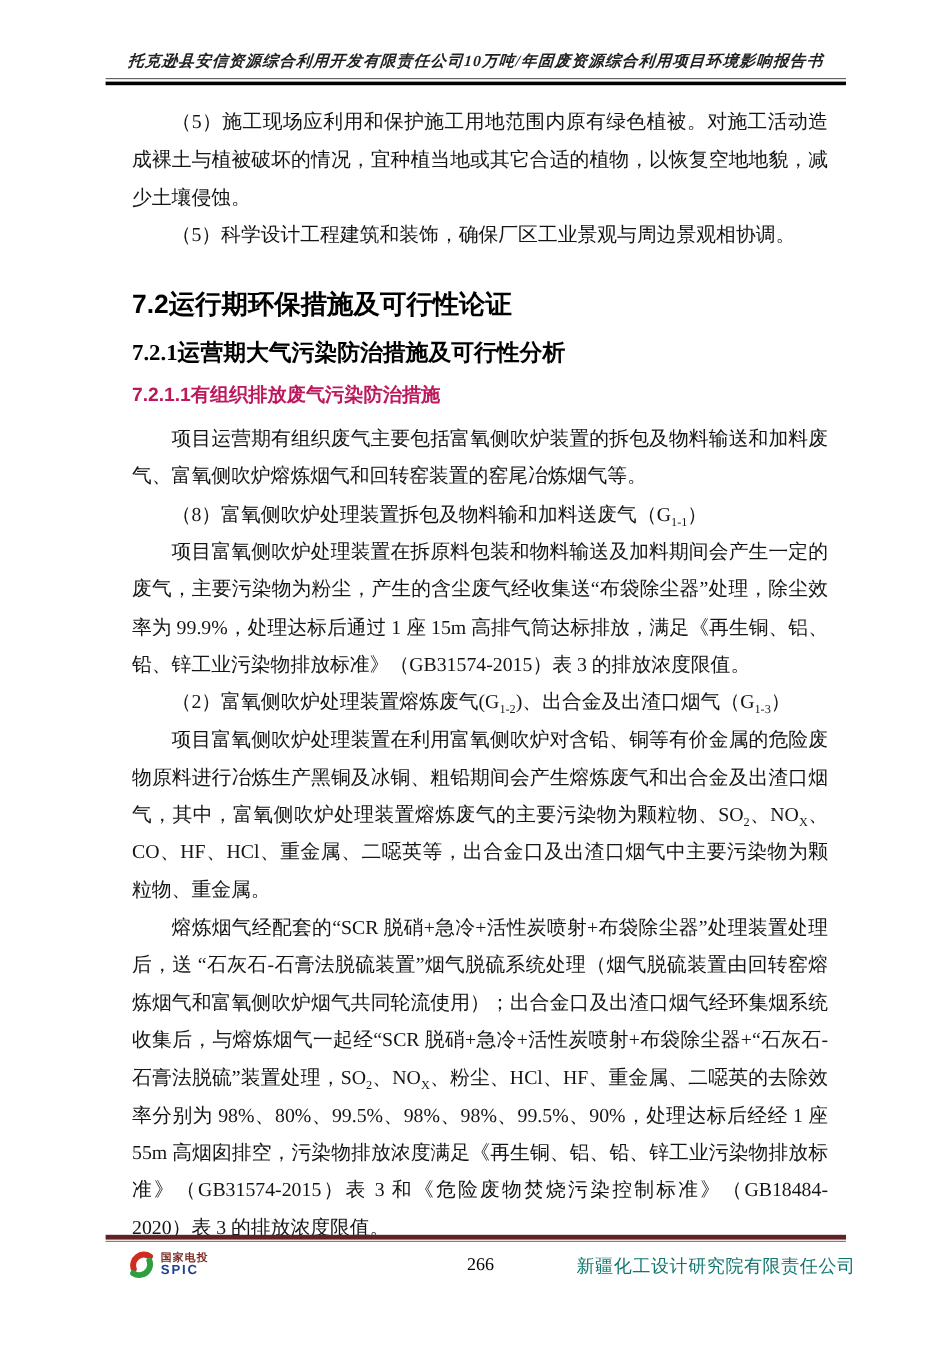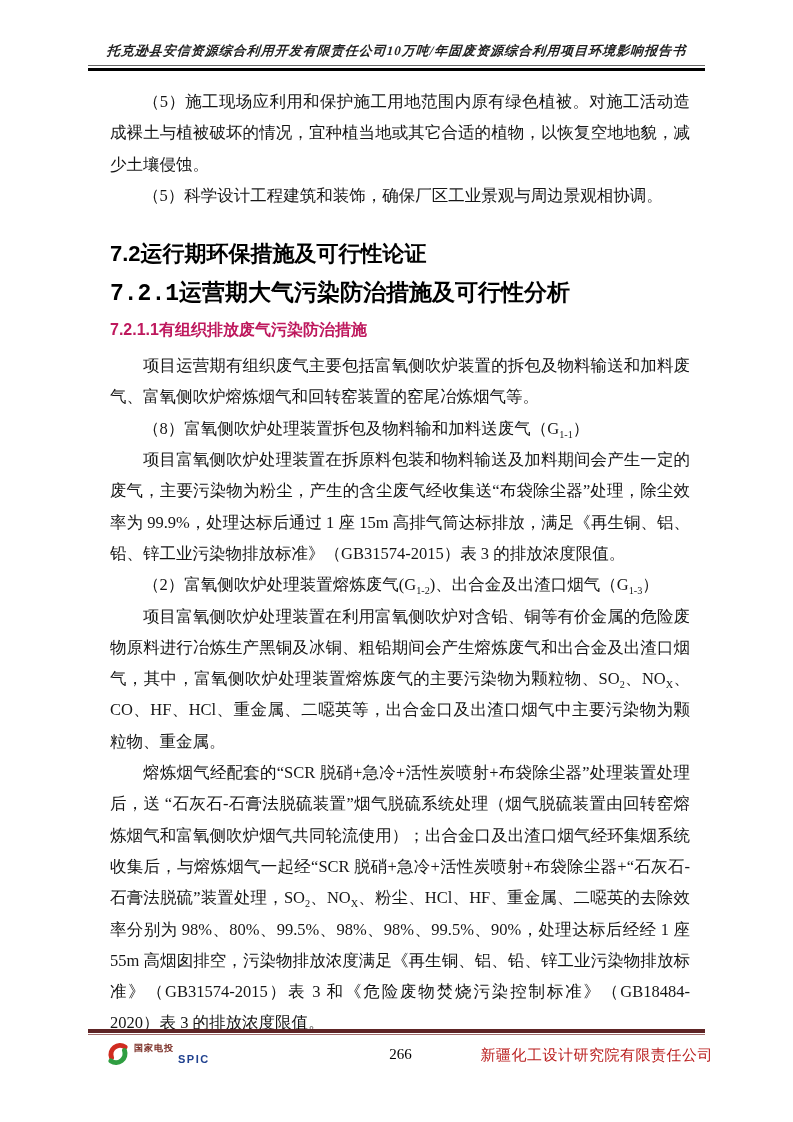--- a/index.html
+++ b/index.html
@@ -30,22 +30,22 @@
     font-size:16.5px;line-height:31.3px;text-align:justify;
     color:#151515;
   }
   .doc-body p{margin:0;text-indent:2em;}
   sub{font-size:0.62em;line-height:0;}
   h1.h72{
     font-family:"Liberation Sans","DejaVu Sans",sans-serif;
     font-size:22px;line-height:30px;margin:28px 0 10px;font-weight:bold;color:#000;
   }
   h2.h721{
-    font-family:Liberation Mono, monospace;
-    font-size:23px;line-height:27px;margin:12px 0 9px;font-weight:bold;color:#000;
+    font-family:Liberation Serif, serif;
+    font-size:19px;line-height:27px;margin:12px 0 9px;font-weight:bold;color:#000;
   }
   h3.h7211{
     font-family:"Liberation Sans","DejaVu Sans",sans-serif;
     font-size:16px;line-height:24px;margin:10px 0 8px;font-weight:bold;color:#be185d;
   }
   
   .footer-rule{position:absolute;top:1029px;left:88px;right:88px;}
   .footer-rule .thick{height:4px;background:#5e2425;}
   .footer-rule .thin{height:1px;background:#a26f6f;margin-top:1px;}
   .footer{
@@ -54,29 +54,29 @@
   .footer-logo{
     position:absolute;left:18px;top:2px;display:flex;align-items:center;gap:4px;
   }
   .logo-text{display:flex;flex-direction:column;line-height:1;}
   .logo-cn{
     font-family:"Liberation Sans",sans-serif;
     font-size:9px;font-weight:bold;color:#7a2c24;letter-spacing:1px;
   }
   .logo-en{
     font-family:"Liberation Sans",sans-serif;
-    font-size:11px;font-weight:bold;color:#20418f;letter-spacing:1.5px;margin-top:1px;margin-left:44px;
+    font-size:11px;font-weight:bold;color:#20418f;letter-spacing:1.5px;margin-top:1px;
   }
   .footer-page{
     position:absolute;left:0;right:0;top:6px;text-align:center;
     font-size:15px;color:#000;
   }
   .footer-company{
     position:absolute;right:0;top:6px;text-align:center;
-    font-size:15px;color:#b91c1c;letter-spacing:0.5px;
+    font-size:15px;color:#0f766e;letter-spacing:0.5px;
   }
 </style>
 </head>
 <body>
 
 <div class="page">
 
   <div class="header">
     <div class="header-title">托克逊县安信资源综合利用开发有限责任公司10万吨/年固废资源综合利用项目环境影响报告书</div>
     <div class="header-rule"></div>

